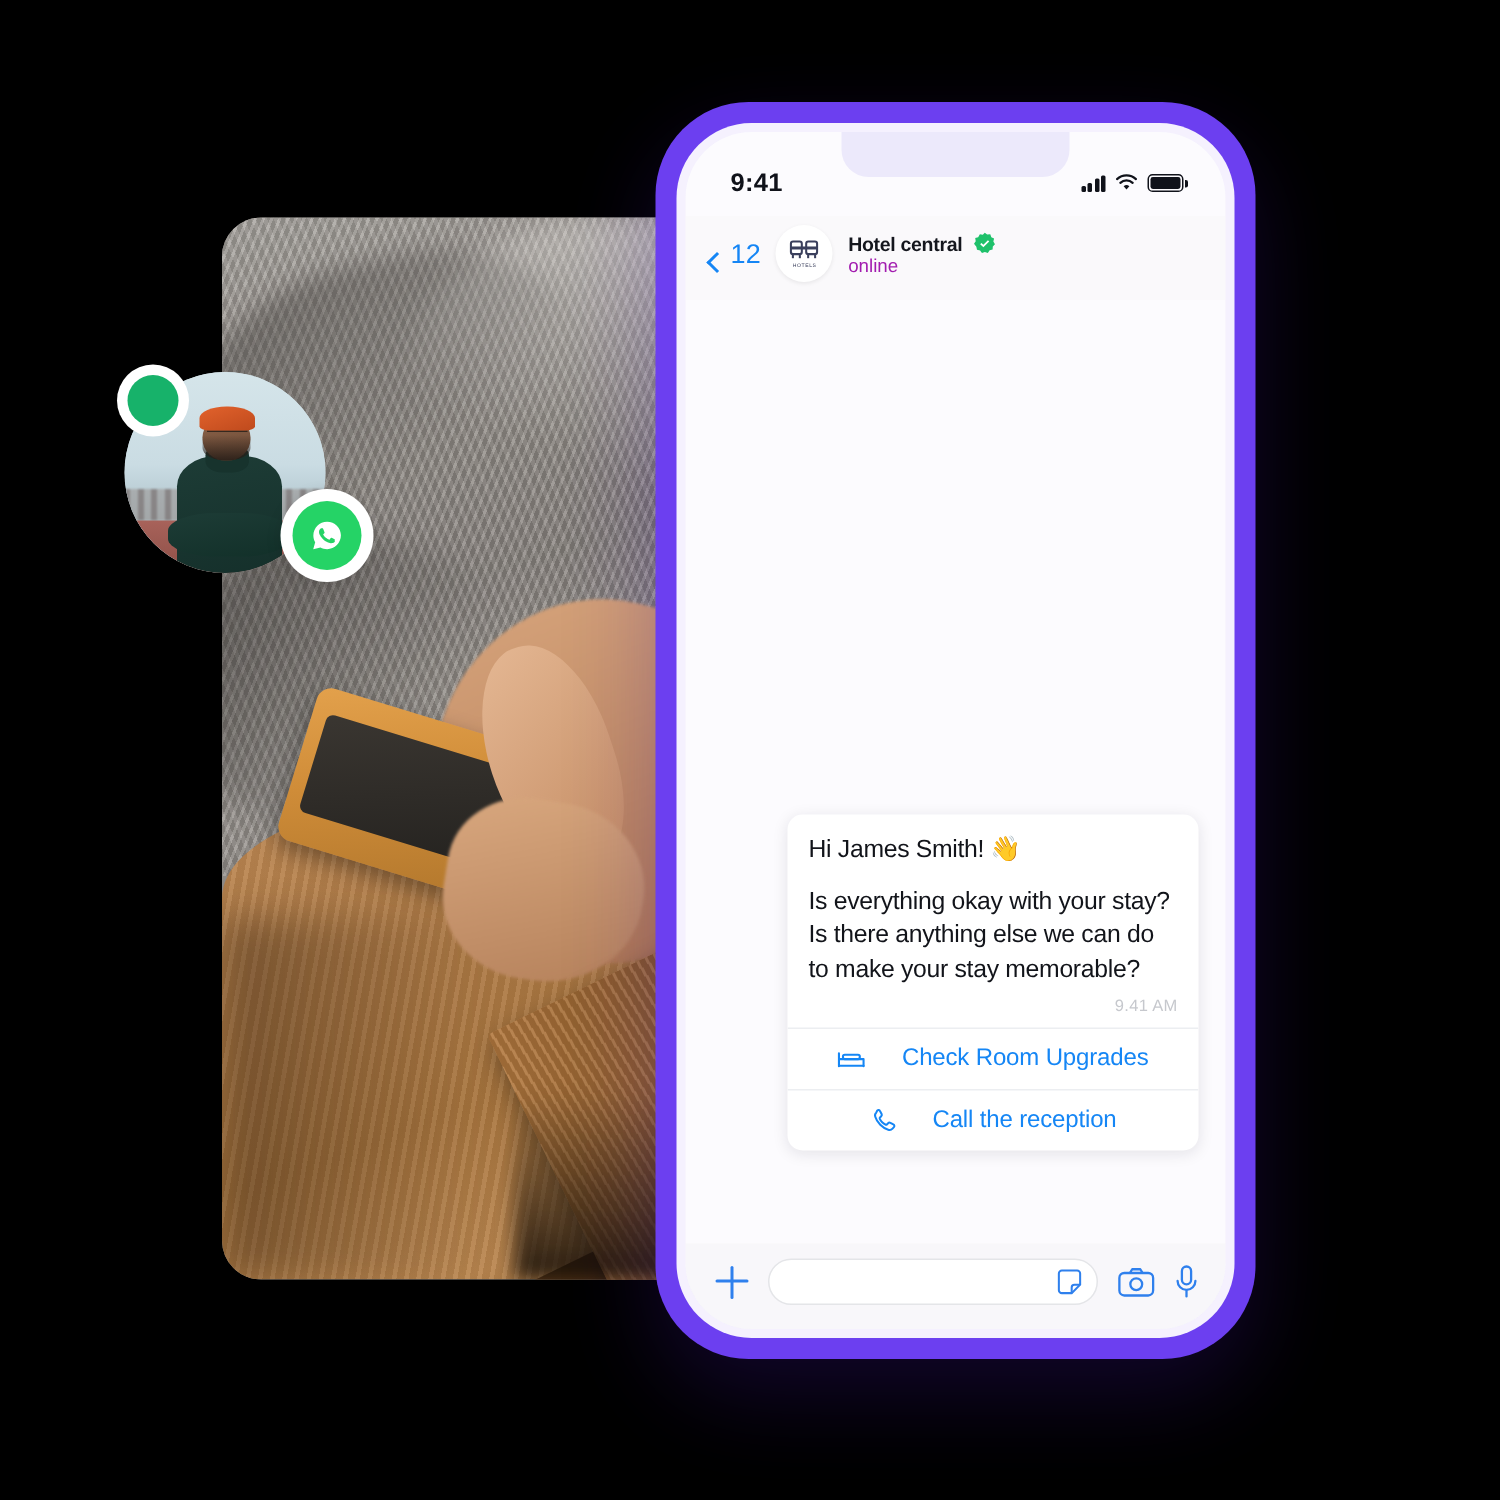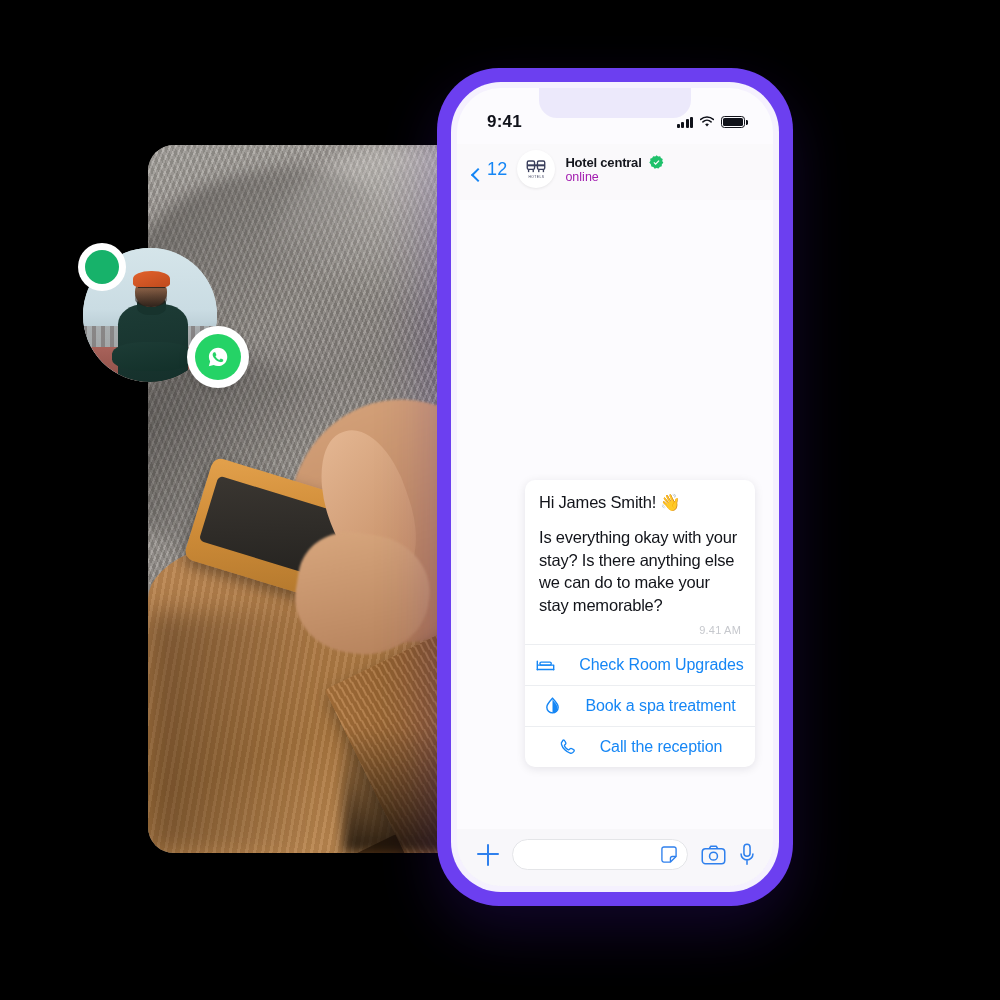--- a/index.html
+++ b/index.html
@@ -189,21 +189,21 @@
   }
   .wa-circle {
     width: 46px; height: 46px; border-radius: 50%;
     background: #25d366;
     display: flex; align-items: center; justify-content: center;
   }
 
   
   .phone {
     position: absolute; left: 437px; top: 68px;
-    width: 356px; height: 838px;
+    width: 400px; height: 838px;
     border-radius: 62px;
     background: #6c3ff0;
     padding: 14px;
     box-shadow: 0 24px 60px rgba(60,20,150,.28);
   }
   .phone-inner {
     position: relative; width: 100%; height: 100%;
     border-radius: 50px;
     background: rgba(255,255,255,.93);
     overflow: hidden;
@@ -438,27 +438,20 @@
 
             <div class="quick-btn">
               <svg width="19" height="15" viewBox="0 0 22 16">
                 <path d="M1.5 3v10M1.5 7.5h19M20.5 7.5v5.5" stroke="#1586f5" stroke-width="1.6" fill="none" stroke-linecap="round"></path>
                 <rect x="4.6" y="4.1" width="13" height="3.4" rx="1.4" fill="none" stroke="#1586f5" stroke-width="1.6"></rect>
                 <path d="M1.5 12.6h19" stroke="#1586f5" stroke-width="1.6" stroke-linecap="round"></path>
               </svg>
               <span>Check Room Upgrades</span>
             </div>
 
-            <div class="quick-btn">
-              <svg width="17" height="18" viewBox="0 0 18 19">
-                <path d="M9 1.4c3 3.3 6 6 6 9.4a6 6 0 0 1-12 0c0-3.4 3-6.1 6-9.4z" fill="none" stroke="#1586f5" stroke-width="1.5"></path>
-                <path d="M9 2.6v14.6a5.6 5.6 0 0 0 5.3-6.4c-.3-2.7-2.8-5-5.3-8.2z" fill="#1586f5"></path>
-              </svg>
-              <span>Book a spa treatment</span>
-            </div>
 
             <div class="quick-btn">
               <svg width="18" height="18" viewBox="0 0 20 20">
                 <path d="M5.4 2.6c.7-.6 1.6-.4 2 .4l1.2 2.2c.3.6.2 1.2-.3 1.7l-.9.9c-.3.3-.3.5-.2.8.4 1 1 1.9 1.8 2.7.8.8 1.7 1.4 2.7 1.8.3.1.5.1.8-.2l.9-.9c.5-.5 1.1-.6 1.7-.3l2.2 1.2c.8.4 1 1.3.4 2l-1 1.1c-.8.9-2 1.2-3.2.8-2.1-.6-4.1-1.9-5.9-3.7C5.8 11.3 4.5 9.3 3.9 7.2c-.4-1.2-.1-2.4.8-3.2l.7-1.4z" fill="none" stroke="#1586f5" stroke-width="1.5" stroke-linejoin="round"></path>
               </svg>
               <span>Call the reception</span>
             </div>
           </div>
         </div>
 

